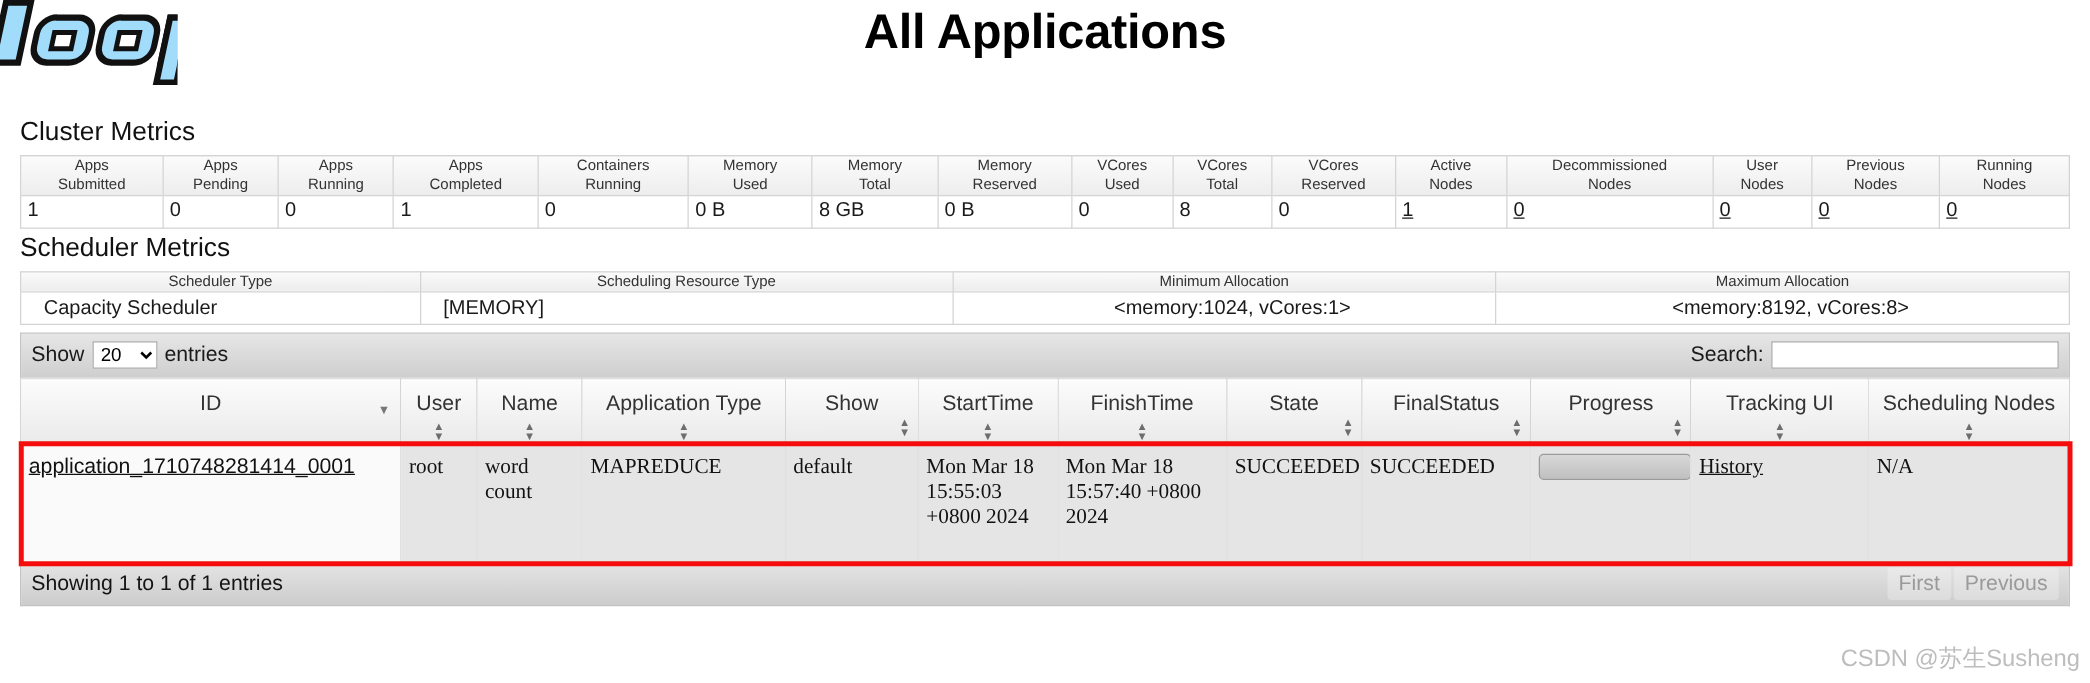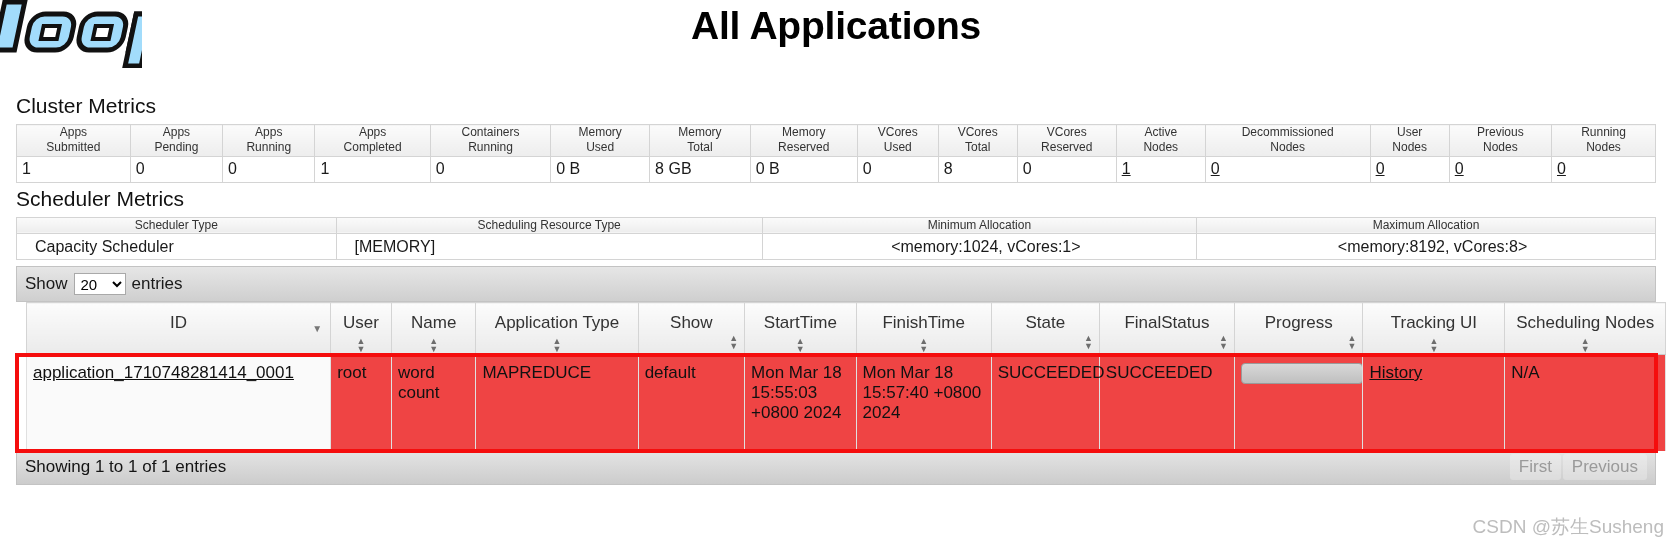--- a/index.html
+++ b/index.html
@@ -116,21 +116,20 @@
     padding: 0 3px;
   }
 
   
   .apps-wrap { margin: 0 16px; position: relative; }
   table.apps {
     width: 100%;
     border-collapse: collapse;
     table-layout: fixed;
     font-size: 16px;
-    margin-left: 10px;
   }
   table.apps thead th {
     background: linear-gradient(to bottom, #fcfcfc, #eaeaea);
     border: 1px solid #d4d4d4;
     border-bottom: 1px solid #c9c9c9;
     font-weight: normal;
     color: #333;
     font-size: 17px;
     padding: 4px 6px 14px 6px;
     text-align: center;
@@ -166,21 +165,21 @@
   table.apps tbody td {
     border-left: 1px solid #e0e0e0;
     border-right: 1px solid #e0e0e0;
     background: #fafafa;
     padding: 8px 6px;
     vertical-align: top;
     font-size: 17px;
     color: #111;
     height: 96px;
   }
-  table.apps tbody td.plain { background: #ef4444; }
+  table.apps tbody td.plain { background: #e5e5e5; font-family: Liberation Serif, serif; }
   .id-link { color: #101010; text-decoration: underline; white-space: nowrap; }
   .hist-link { color: #101010; text-decoration: underline; }
   .progress-bar {
     width: 122px; height: 21px;
     background: linear-gradient(to bottom, #d8d8d8, #bfbfbf);
     border: 1px solid #9a9a9a;
     border-radius: 4px;
   }
 
   
@@ -393,20 +392,24 @@
         </tbody>
     </table>
   </div>
 
   <div class="dt-toolbar">
     <div class="dt-length">
       <span>Show</span>
       <select id="len-select"><option value="20">20</option><option value="50">50</option><option value="100">100</option></select>
       <span>entries</span>
     </div>
+    <div class="dt-filter">
+      <span>Search:</span>
+      <input type="text" style="">
+    </div>
   </div>
 
   <div class="apps-wrap">
     <table class="apps">
       <colgroup>
         <col style="width:18.0%">
           <col style="width:3.6%">
           <col style="width:5.0%">
         <col style="width:9.6%">
           <col style="width:6.3%">

